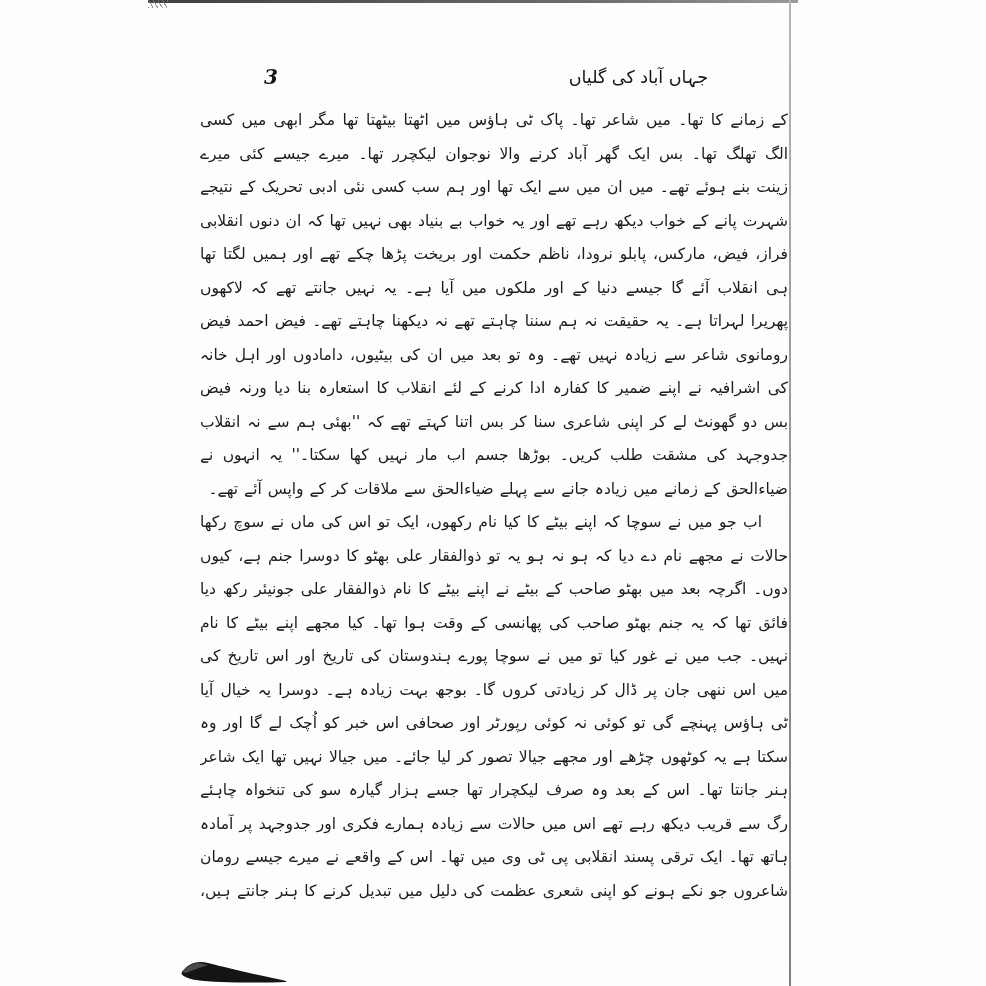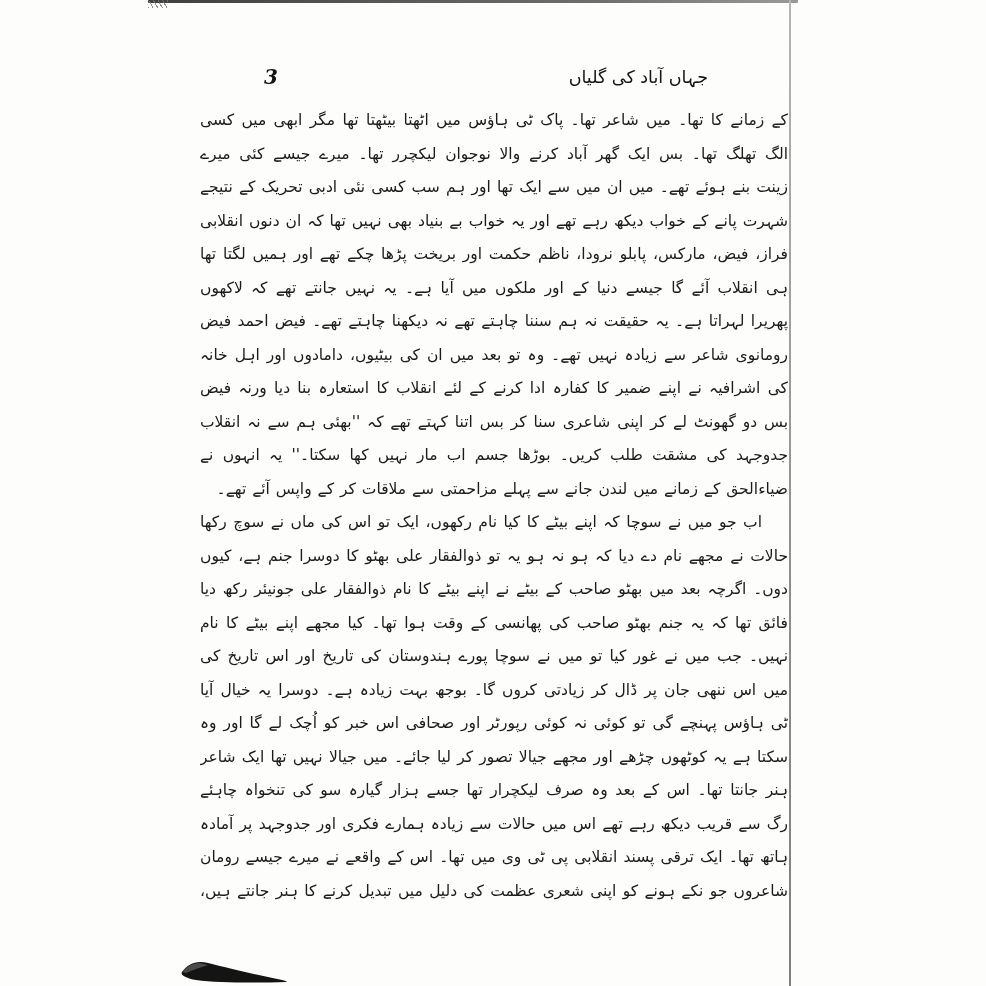--- a/index.html
+++ b/index.html
@@ -85,21 +85,21 @@
       <div class="line" dir="rtl">الگ تھلگ تھا۔ بس ایک گھر آباد کرنے والا نوجوان لیکچرر تھا۔ میرے جیسے کئی میرے ساتھی ٹی ہاؤس کی</div>
       <div class="line" dir="rtl">زینت بنے ہوئے تھے۔ میں ان میں سے ایک تھا اور ہم سب کسی نئی ادبی تحریک کے نتیجے میں راتوں رات</div>
       <div class="line" dir="rtl">شہرت پانے کے خواب دیکھ رہے تھے اور یہ خواب بے بنیاد بھی نہیں تھا کہ ان دنوں انقلابی ترقی پسند ہمیں</div>
       <div class="line" dir="rtl">فراز، فیض، مارکس، پابلو نرودا، ناظم حکمت اور بریخت پڑھا چکے تھے اور ہمیں لگتا تھا پاکستان میں بھی ویسے</div>
       <div class="line" dir="rtl">ہی انقلاب آئے گا جیسے دنیا کے اور ملکوں میں آیا ہے۔ یہ نہیں جانتے تھے کہ لاکھوں لاشوں پر انقلاب کا</div>
       <div class="line" dir="rtl">پھریرا لہراتا ہے۔ یہ حقیقت نہ ہم سننا چاہتے تھے نہ دیکھنا چاہتے تھے۔ فیض احمد فیض تو ہمارے لئے ایک</div>
       <div class="line" dir="rtl">رومانوی شاعر سے زیادہ نہیں تھے۔ وہ تو بعد میں ان کی بیٹیوں، دامادوں اور اہل خانہ کے ساتھ متمول لاہور</div>
       <div class="line" dir="rtl">کی اشرافیہ نے اپنے ضمیر کا کفارہ ادا کرنے کے لئے انقلاب کا استعارہ بنا دیا ورنہ فیض صاحب تو معصوم،</div>
       <div class="line" dir="rtl">بس دو گھونٹ لے کر اپنی شاعری سنا کر بس اتنا کہتے تھے کہ ''بھئی ہم سے نہ انقلاب کی توقع رکھیں نہ ہم سے</div>
       <div class="line" dir="rtl">جدوجہد کی مشقت طلب کریں۔ بوڑھا جسم اب مار نہیں کھا سکتا۔'' یہ انہوں نے انگریزی میں کہا تھا جب</div>
-      <div class="line short" dir="rtl">ضیاءالحق کے زمانے میں لندن جانے سے پہلے مزاحمتی سے ملاقات کر کے واپس آئے تھے۔</div>
+      <div class="line short" dir="rtl">ضیاءالحق کے زمانے میں زیادہ جانے سے پہلے ضیاءالحق سے ملاقات کر کے واپس آئے تھے۔</div>
       <div class="line indent" dir="rtl">اب جو میں نے سوچا کہ اپنے بیٹے کا کیا نام رکھوں، ایک تو اس کی ماں نے سوچ رکھا تھا، دوسرا</div>
       <div class="line" dir="rtl">حالات نے مجھے نام دے دیا کہ ہو نہ ہو یہ تو ذوالفقار علی بھٹو کا دوسرا جنم ہے، کیوں نہ ذوالفقار علی نام رکھ</div>
       <div class="line" dir="rtl">دوں۔ اگرچہ بعد میں بھٹو صاحب کے بیٹے نے اپنے بیٹے کا نام ذوالفقار علی جونیئر رکھ دیا تھا۔ میرا حق زیادہ</div>
       <div class="line" dir="rtl">فائق تھا کہ یہ جنم بھٹو صاحب کی پھانسی کے وقت ہوا تھا۔ کیا مجھے اپنے بیٹے کا نام ذوالفقار علی رکھنا چاہئے یا</div>
       <div class="line" dir="rtl">نہیں۔ جب میں نے غور کیا تو میں نے سوچا پورے ہندوستان کی تاریخ اور اس تاریخ کی غلطیوں کا بوجھ</div>
       <div class="line" dir="rtl">میں اس ننھی جان پر ڈال کر زیادتی کروں گا۔ بوجھ بہت زیادہ ہے۔ دوسرا یہ خیال آیا کہ جونہی یہ بات پاک</div>
       <div class="line" dir="rtl">ٹی ہاؤس پہنچے گی تو کوئی نہ کوئی رپورٹر اور صحافی اس خبر کو اُچک لے گا اور وہ کہیں نہ کہیں اسے چپکا دے گا۔ ہو</div>
       <div class="line" dir="rtl">سکتا ہے یہ کوٹھوں چڑھے اور مجھے جیالا تصور کر لیا جائے۔ میں جیالا نہیں تھا ایک شاعر تھا جو مزاحمتی شاعری کا</div>
       <div class="line" dir="rtl">ہنر جانتا تھا۔ اس کے بعد وہ صرف لیکچرار تھا جسے ہزار گیارہ سو کی تنخواہ چاہئے تھی۔ ہم جو انقلاب کو اپنی شہ</div>
       <div class="line" dir="rtl">رگ سے قریب دیکھ رہے تھے اس میں حالات سے زیادہ ہمارے فکری اور جدوجہد پر آمادہ انقلابیوں کا</div>

